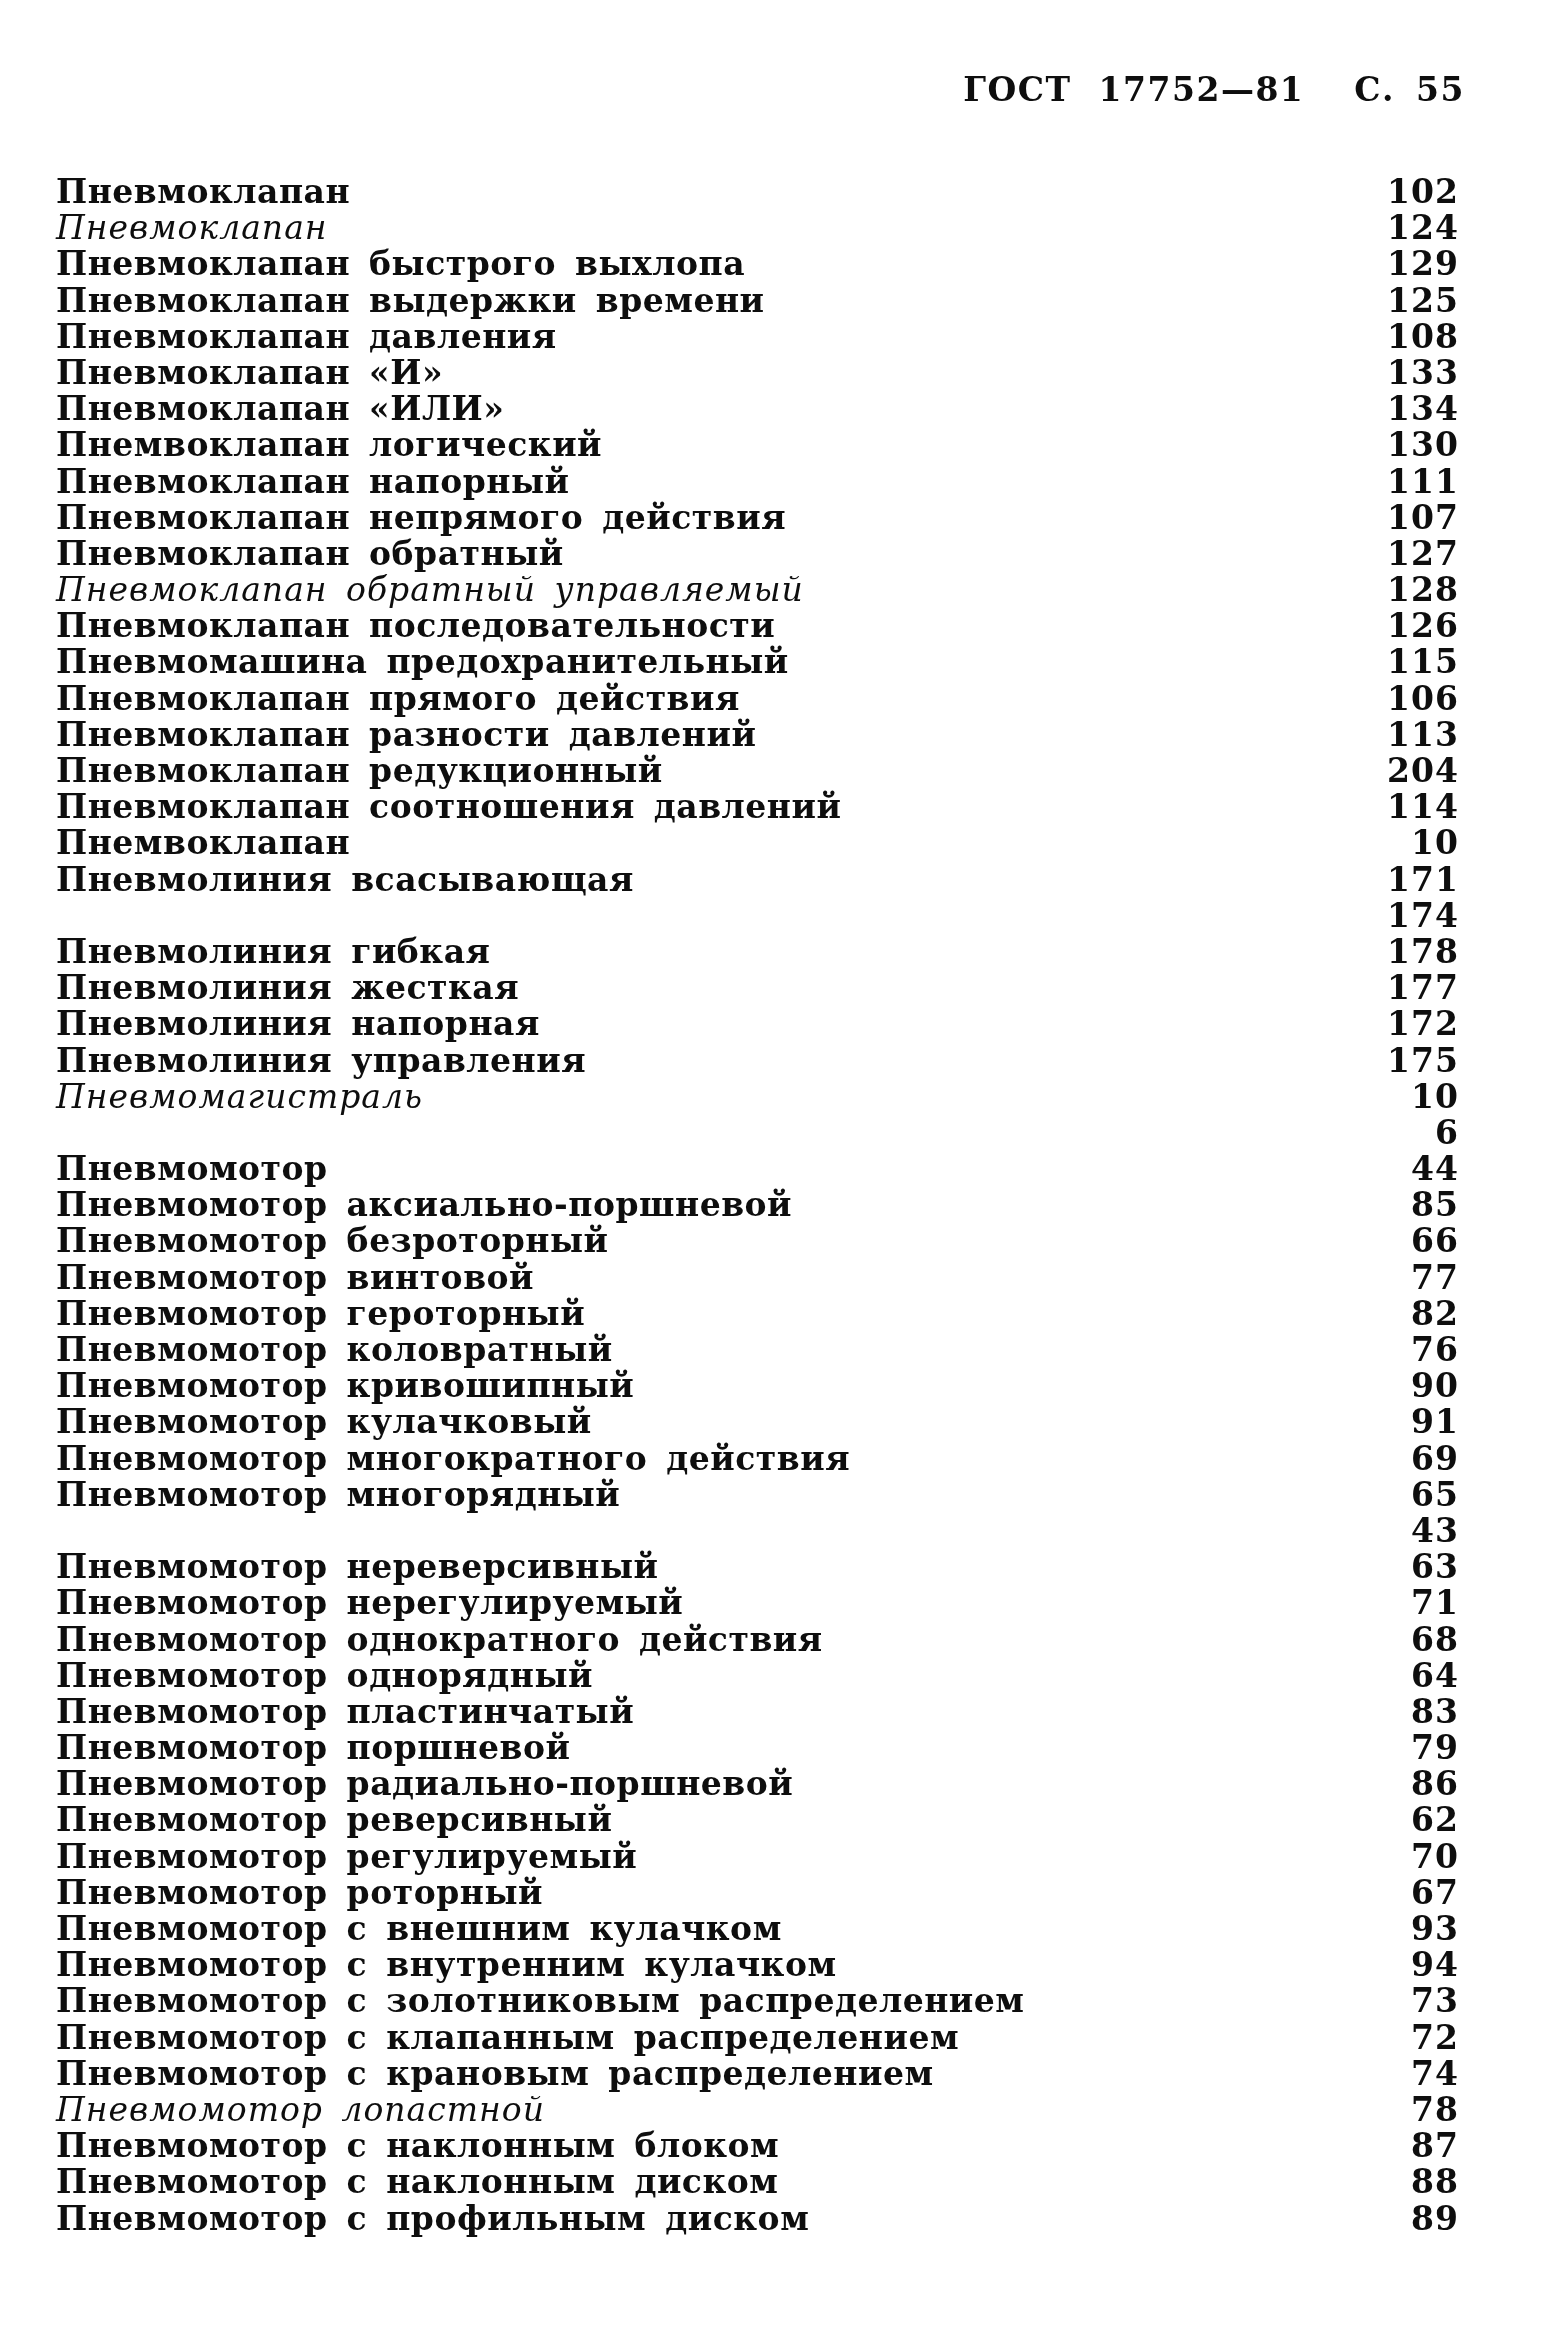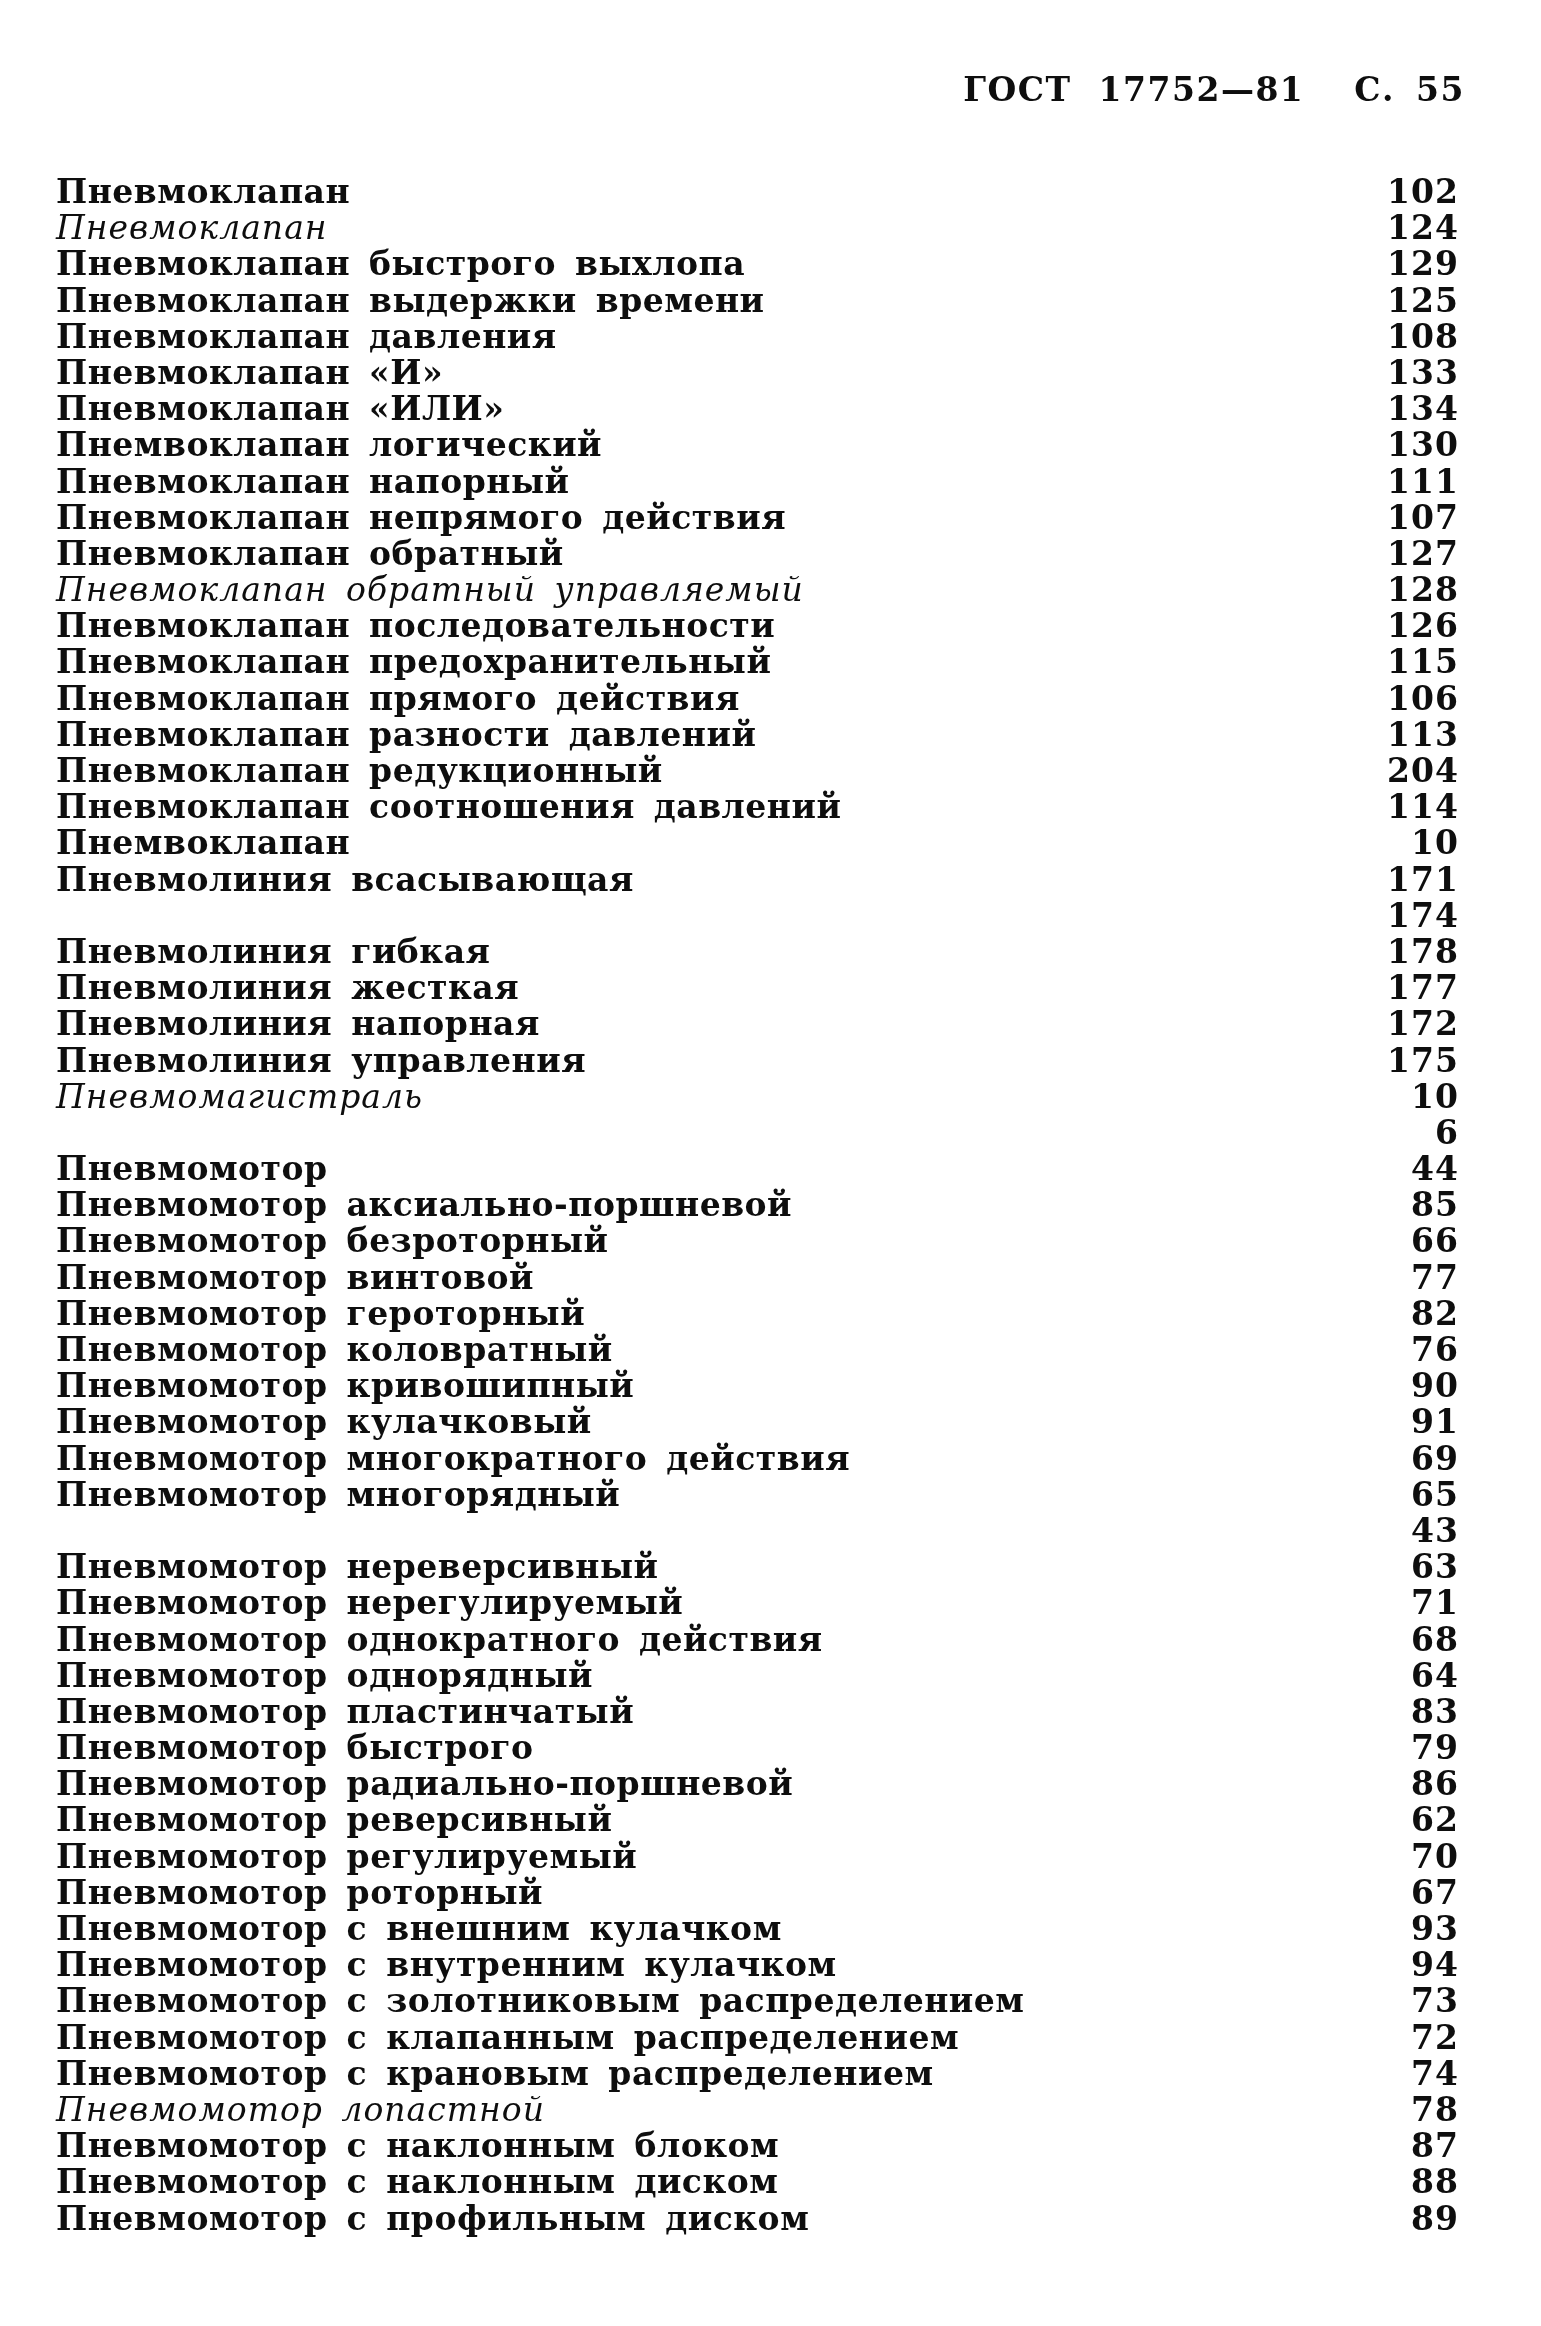--- a/index.html
+++ b/index.html
@@ -133,21 +133,21 @@
     <span class="term">Пневмоклапан обратный управляемый</span>
     <span class="leader"></span>
     <span class="num">128</span>
   </div>
       <div class="row">
     <span class="term">Пневмоклапан последовательности</span>
     <span class="leader"></span>
     <span class="num">126</span>
   </div>
       <div class="row">
-    <span class="term">Пневмоклапан предохранительный</span>
+    <span class="term">Пневмомашина предохранительный</span>
     <span class="leader"></span>
     <span class="num">115</span>
   </div>
       <div class="row">
     <span class="term">Пневмоклапан прямого действия</span>
     <span class="leader"></span>
     <span class="num">106</span>
   </div>
       <div class="row">
     <span class="term">Пневмоклапан разности давлений</span>
@@ -280,21 +280,21 @@
     <span class="term">Пневмомотор однорядный</span>
     <span class="leader"></span>
     <span class="num">64</span>
   </div>
       <div class="row">
     <span class="term">Пневмомотор пластинчатый</span>
     <span class="leader"></span>
     <span class="num">83</span>
   </div>
       <div class="row">
-    <span class="term">Пневмомотор быстрого</span>
+    <span class="term">Пневмомотор поршневой</span>
     <span class="leader"></span>
     <span class="num">79</span>
   </div>
       <div class="row">
     <span class="term">Пневмомотор радиально-поршневой</span>
     <span class="leader"></span>
     <span class="num">86</span>
   </div>
       <div class="row">
     <span class="term">Пневмомотор реверсивный</span>

